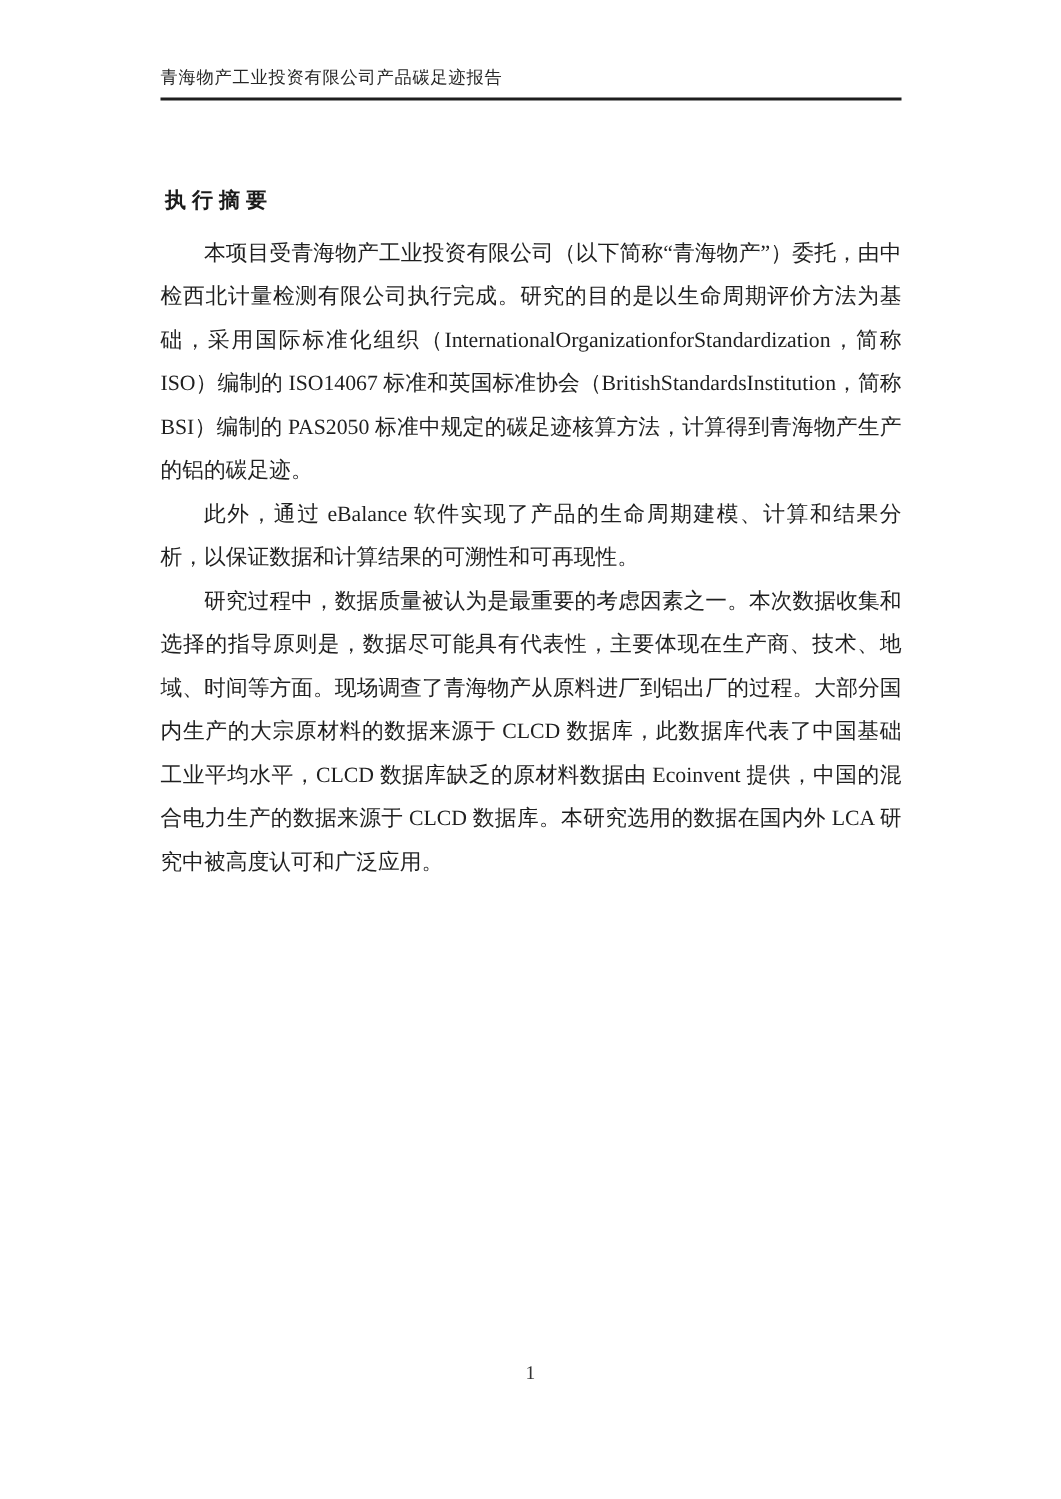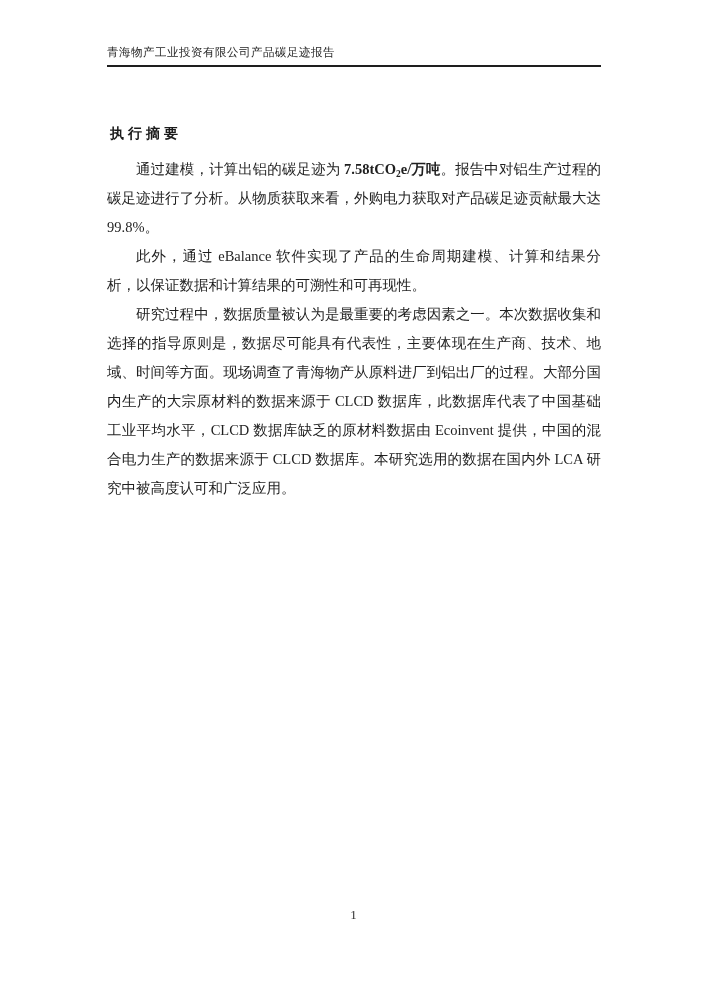--- a/index.html
+++ b/index.html
@@ -80,20 +80,20 @@
 
 <div class="page">
 
   <div class="running-header">
     <span>青海物产工业投资有限公司产品碳足迹报告</span>
   </div>
 
   <h1 class="section-title">执行摘要</h1>
 
   <div class="doc-body">
-    <p><span>通过建模，计算出铝的碳足迹为 </span><b class="cf-value"><span>7.58tCO</span><sub>2</sub><span>e/万吨</span></b><span>。报告中对铝生产过程的碳足迹进行了分析。从物质获取来看，外购电力获取对产品碳足迹贡献最大达 99.8%。</span></p>
+    <p>本项目受青海物产工业投资有限公司（以下简称“青海物产”）委托，由中检西北计量检测有限公司执行完成。研究的目的是以生命周期评价方法为基础，采用国际标准化组织（InternationalOrganizationforStandardization，简称 ISO）编制的 ISO14067 标准和英国标准协会（BritishStandardsInstitution，简称 BSI）编制的 PAS2050 标准中规定的碳足迹核算方法，计算得到青海物产生产的铝的碳足迹。</p>
     <p>此外，通过 eBalance 软件实现了产品的生命周期建模、计算和结果分析，以保证数据和计算结果的可溯性和可再现性。</p>
     <p>研究过程中，数据质量被认为是最重要的考虑因素之一。本次数据收集和选择的指导原则是，数据尽可能具有代表性，主要体现在生产商、技术、地域、时间等方面。现场调查了青海物产从原料进厂到铝出厂的过程。大部分国内生产的大宗原材料的数据来源于 CLCD 数据库，此数据库代表了中国基础工业平均水平，CLCD 数据库缺乏的原材料数据由 Ecoinvent 提供，中国的混合电力生产的数据来源于 CLCD 数据库。本研究选用的数据在国内外 LCA 研究中被高度认可和广泛应用。</p>
   </div>
 
   <div class="page-number">1</div>
 
 </div>
 
 </body></html>

